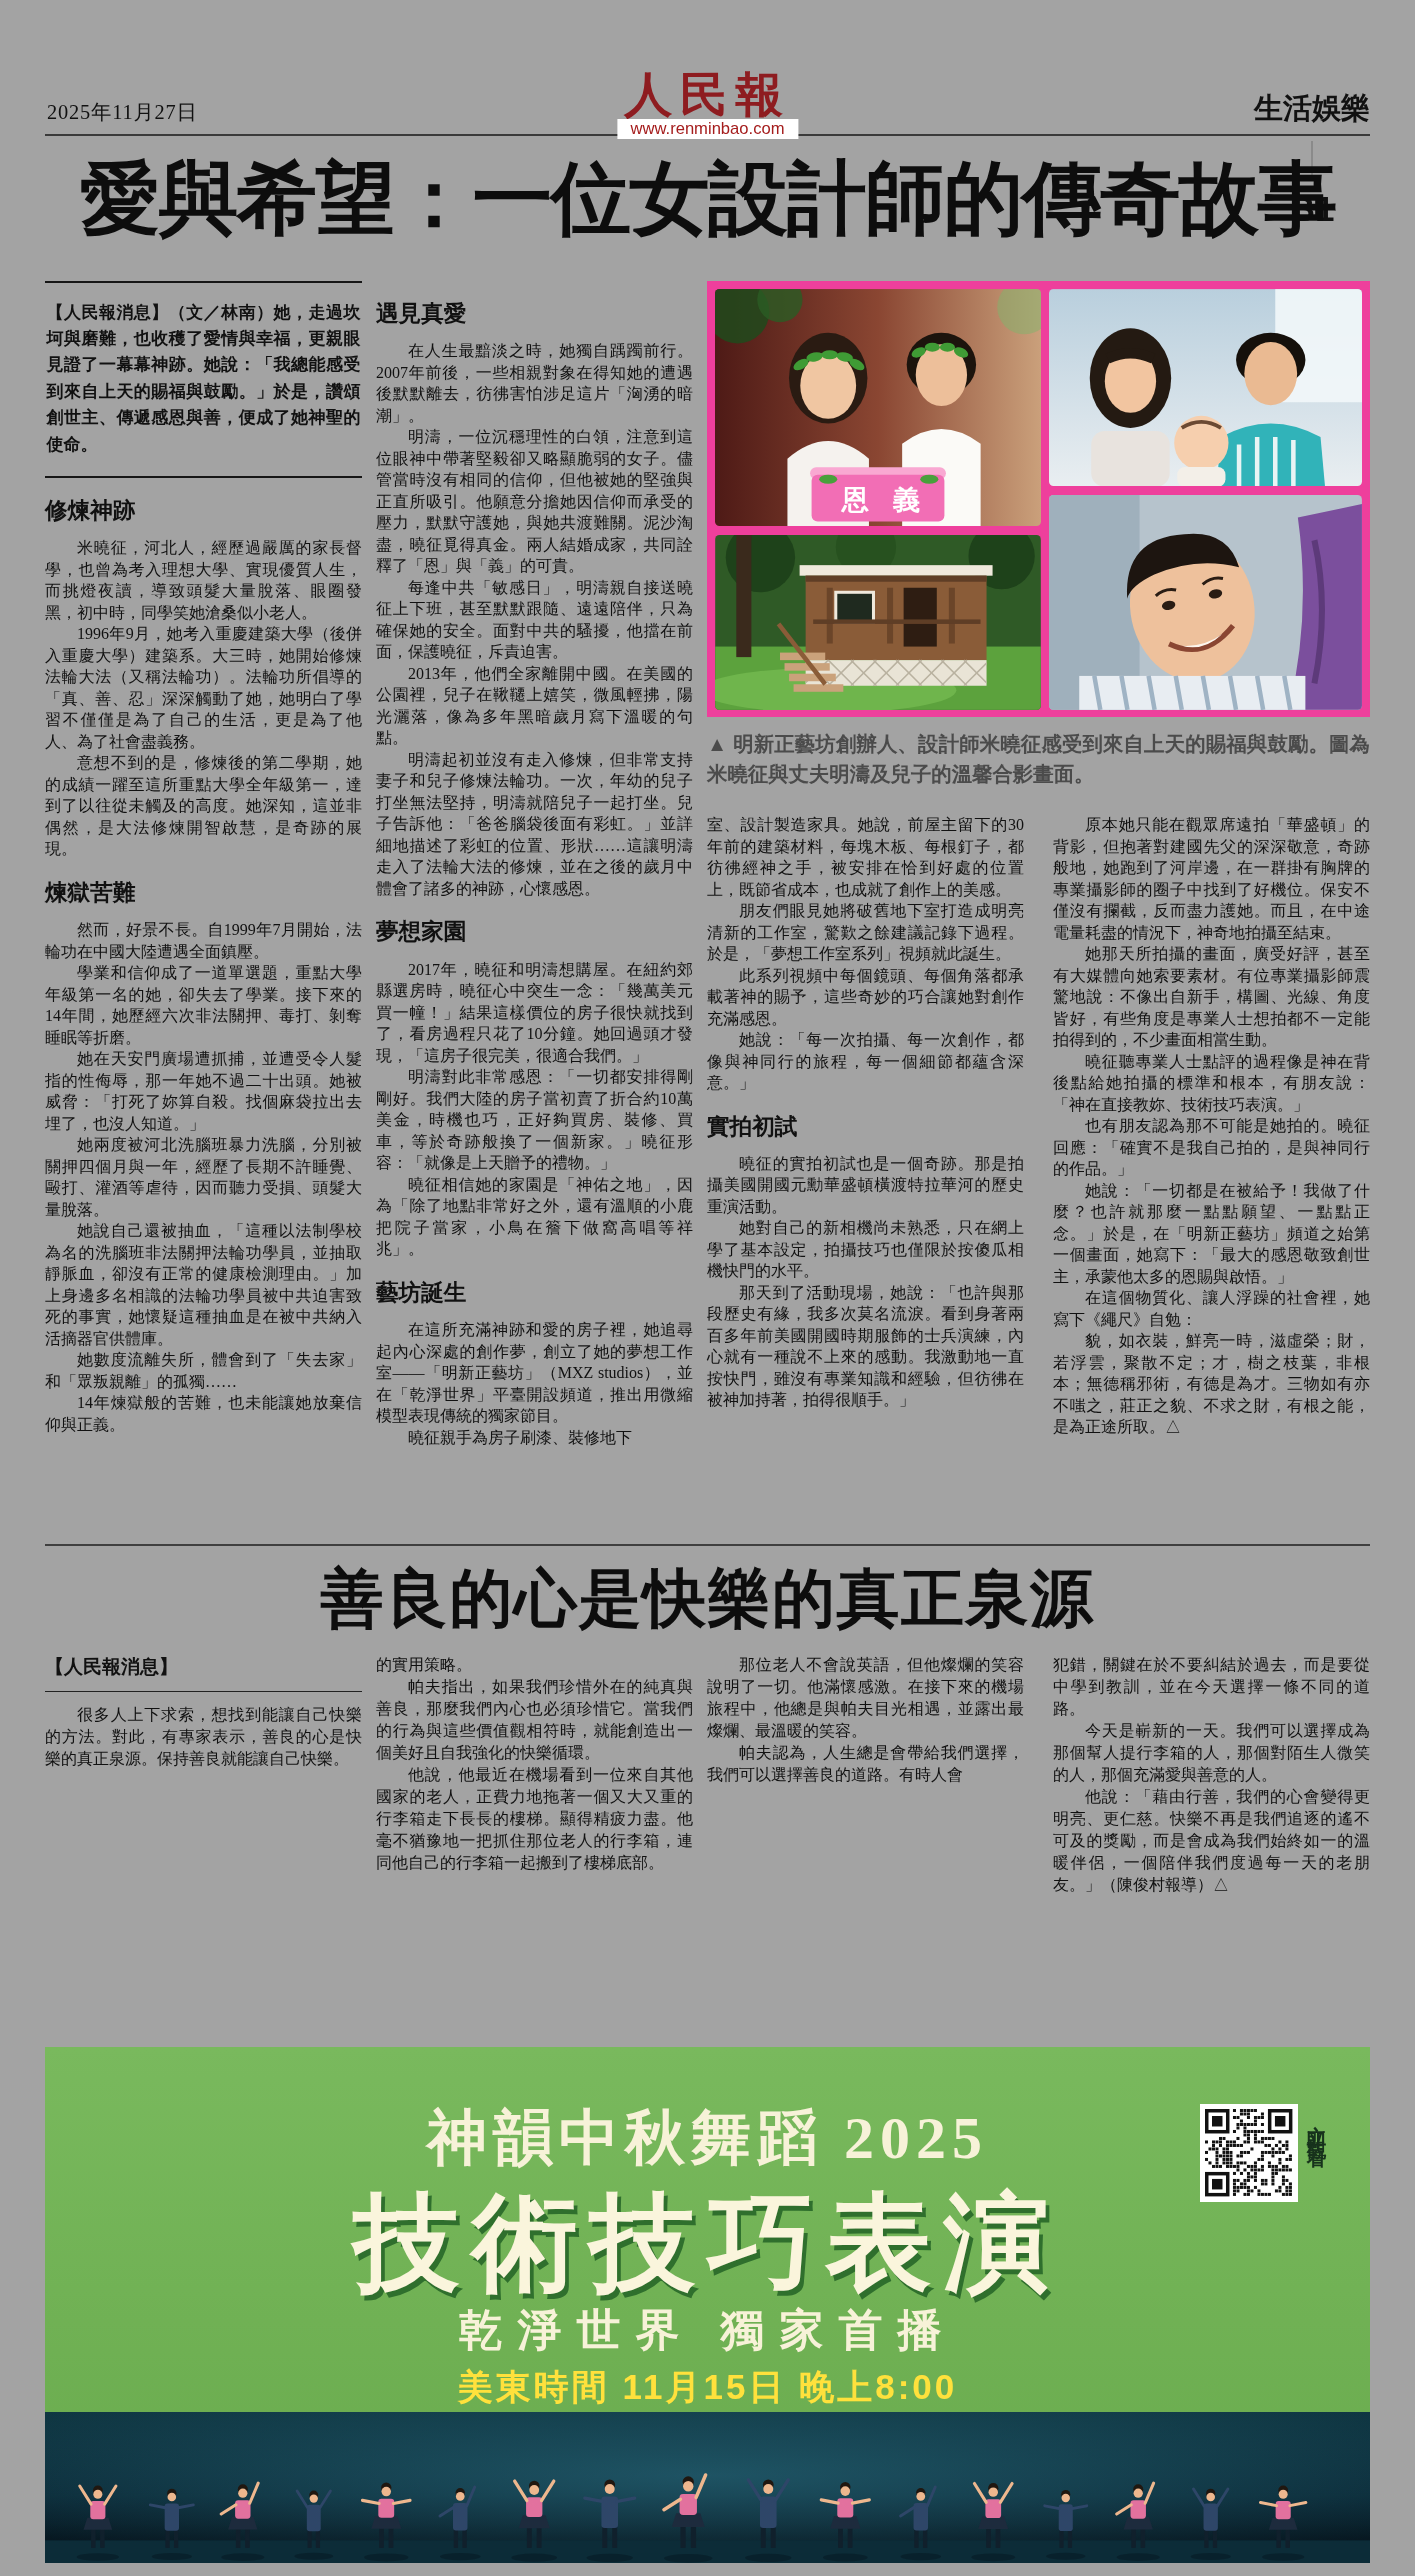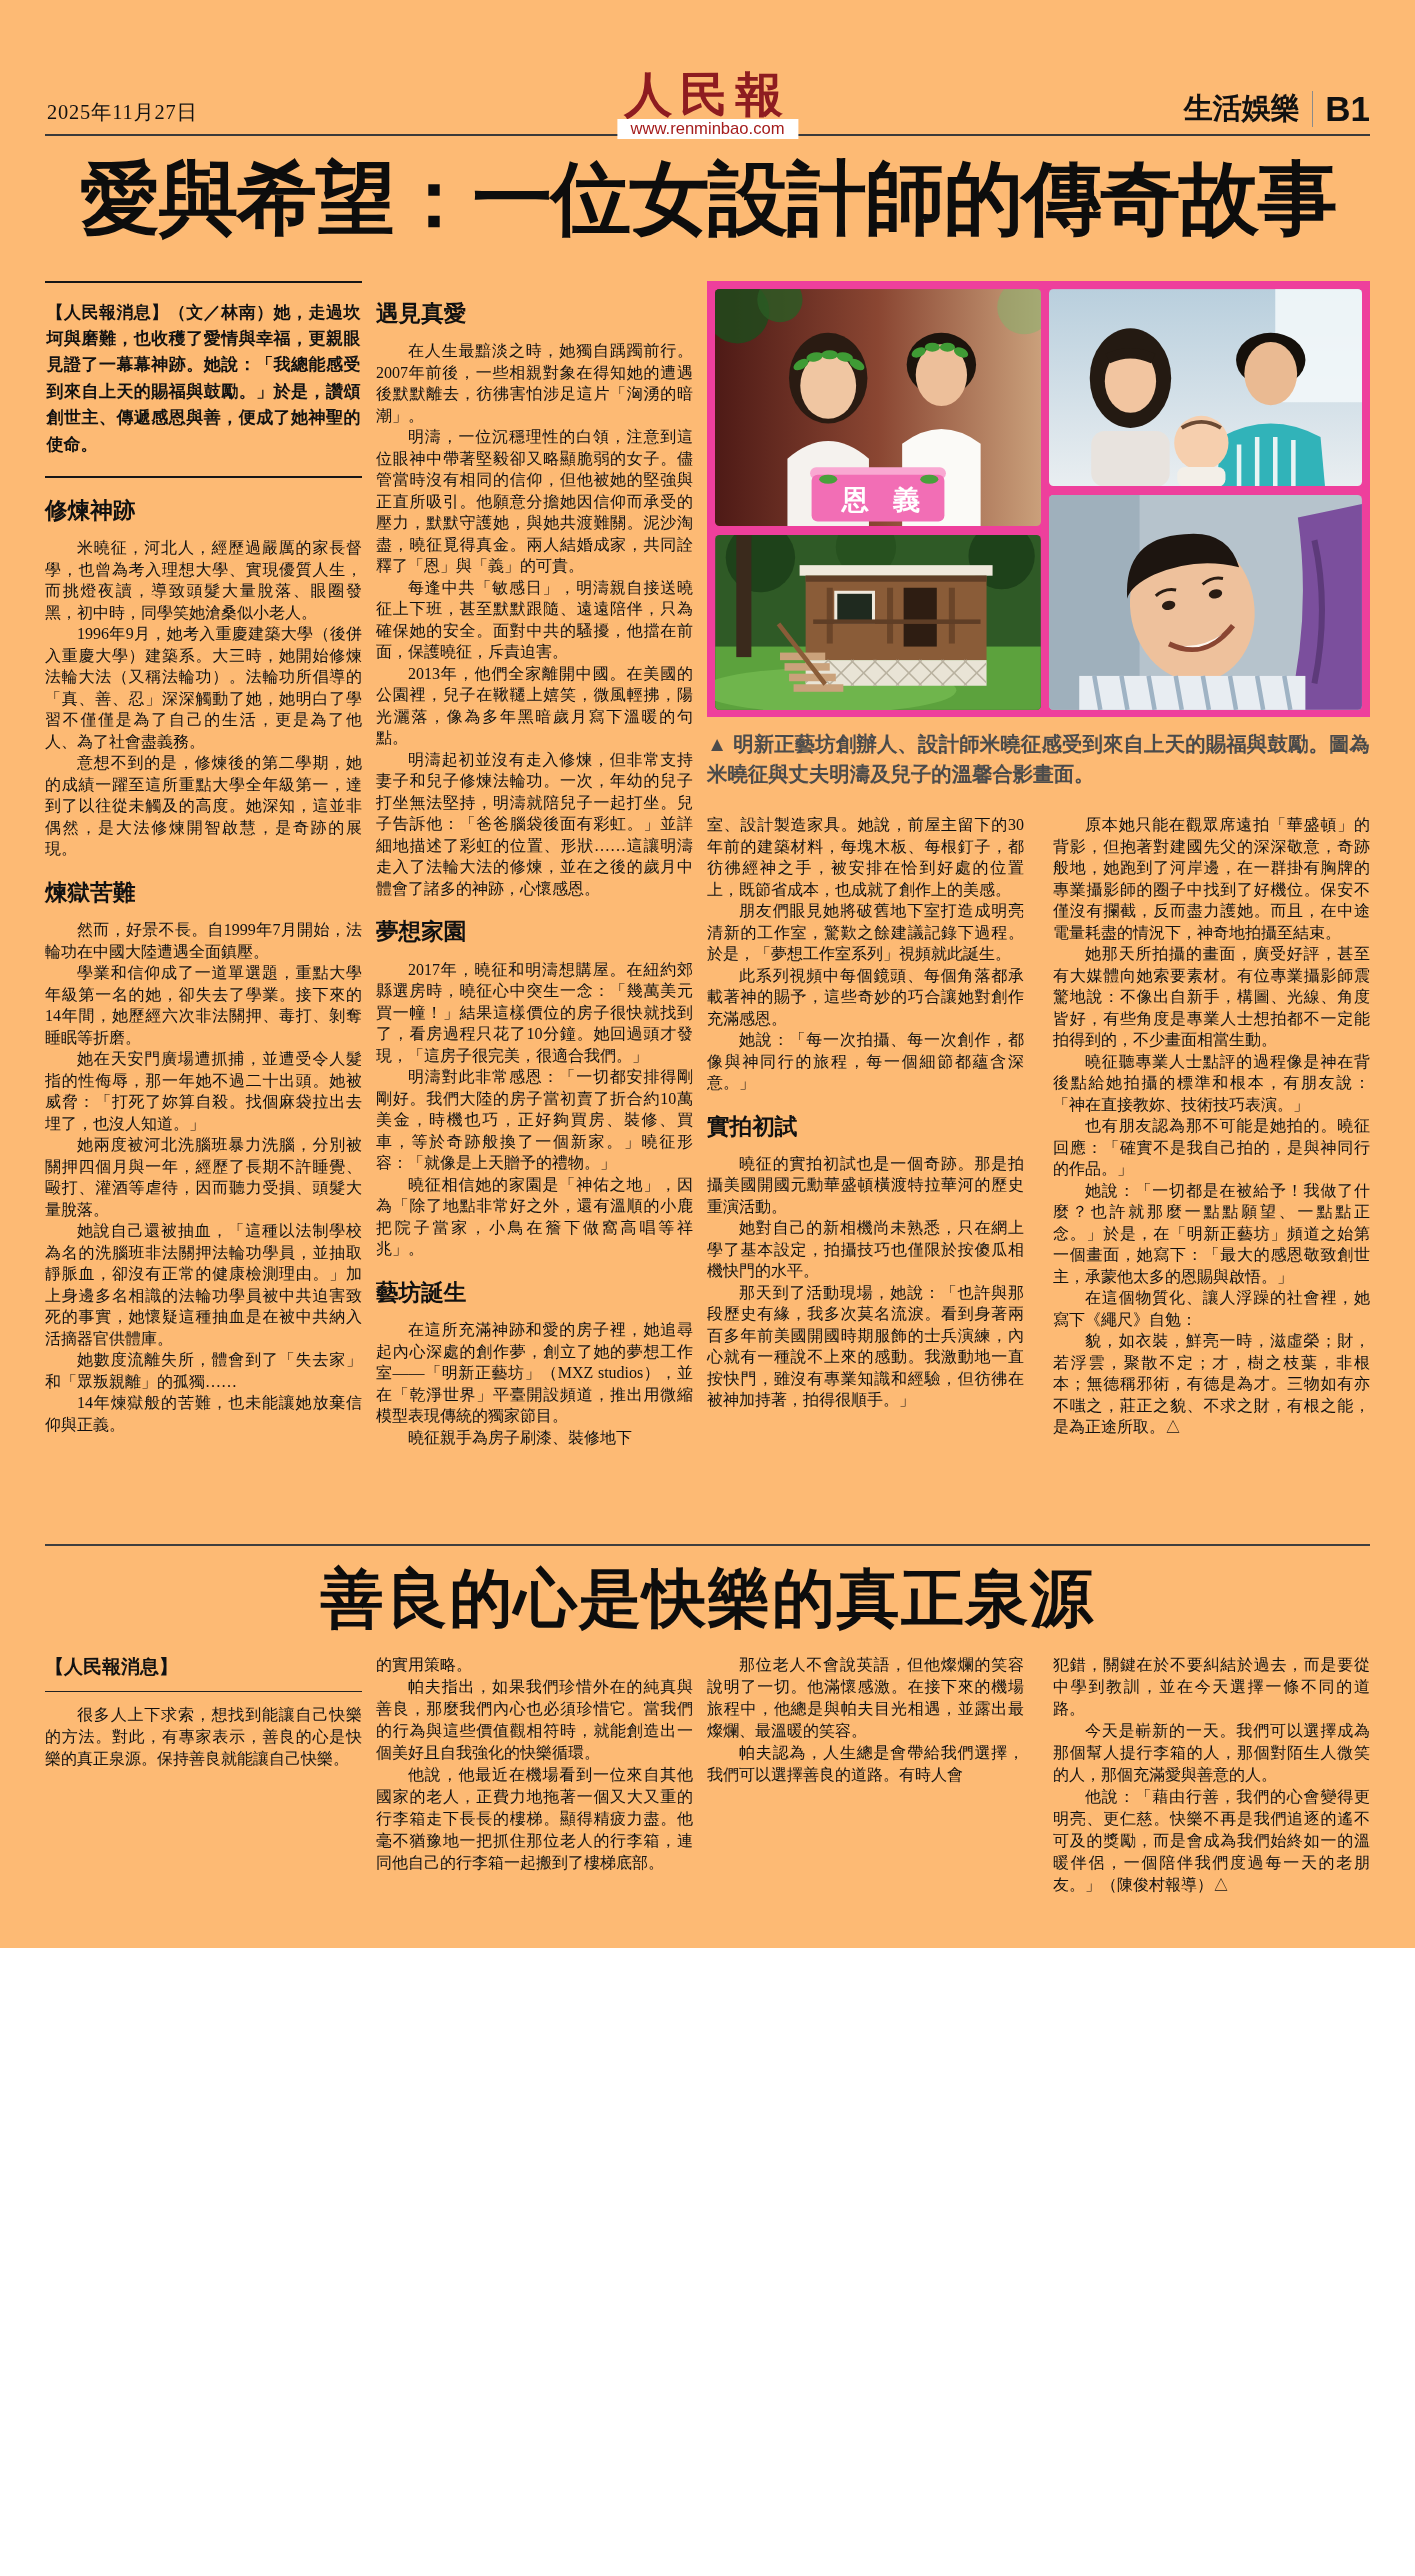--- a/index.html
+++ b/index.html
@@ -1,26 +1,26 @@
 <!DOCTYPE html>
 <html style="font-size:12px"><head>
 <meta charset="utf-8">
 <style>
   html,body{margin:0;padding:0;background:#ffffff;}
-  .page{position:relative;width:1415px;height:1948px;background:#fdba74;overflow:hidden;
+  .page{position:relative;width:1415px;height:2576px;background:#a3a3a3;overflow:hidden;
         font-family:"Liberation Serif",serif;color:#111;}
   
   .date{position:absolute;left:47px;top:98px;font-size:20.4px;letter-spacing:0.8px;}
   .logo{position:absolute;left:0;right:0;top:63px;text-align:center;
         font-size:48px;font-weight:900;color:#8e1c20;letter-spacing:7.5px;}
   .url{position:absolute;left:50%;transform:translateX(-50%);top:119px;
        font-family:"Liberation Sans",sans-serif;font-weight:normal;
        color:#a51d1d;font-size:16.6px;background:#fff;padding:0 13.6px;z-index:2;}
   .hrule{position:absolute;left:45px;right:45px;top:134px;height:2.3px;background:#3a3a3a;}
-  .sectionbox{position:absolute;right:45px;top:89px;display:flex;align-items:center;gap:12px;}
+  .sectionbox{position:absolute;right:45px;top:89px;display:flex;align-items:center;gap:12px;flex-direction:column;}
   .sectionbox .sec{font-size:29px;font-weight:bold;}
   .sectionbox .vdiv{width:1.5px;height:36px;background:#8a8a8a;}
   .sectionbox .pg{font-size:35px;font-weight:900;font-family:"Liberation Sans",sans-serif;}
   
   .headline1{position:absolute;left:42px;width:1332px;top:149px;margin:0;text-align:center;
              font-size:80px;line-height:1.25;font-weight:900;letter-spacing:-1.5px;color:#0d0d0d;}
   
   .col{position:absolute;width:317px;font-size:16px;line-height:21.5px;text-align:justify;}
   .c1{left:45px;top:281px;height:1259px;}
   .c2{left:376px;top:281px;height:1259px;}

